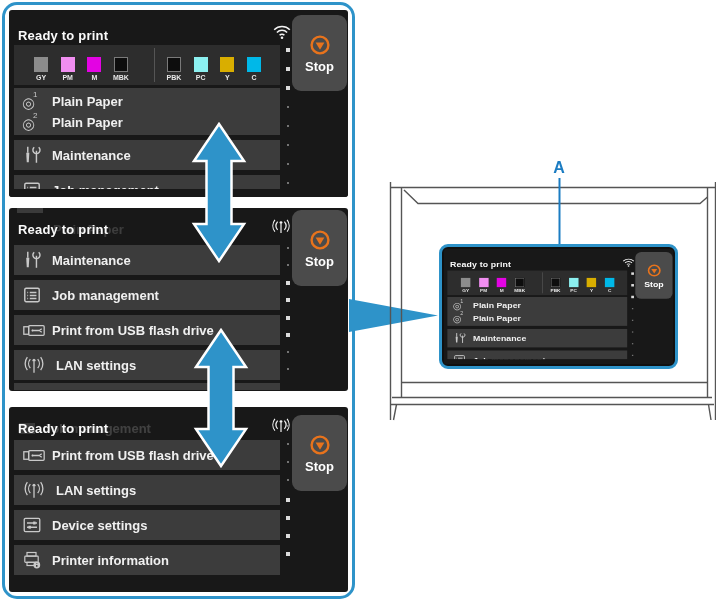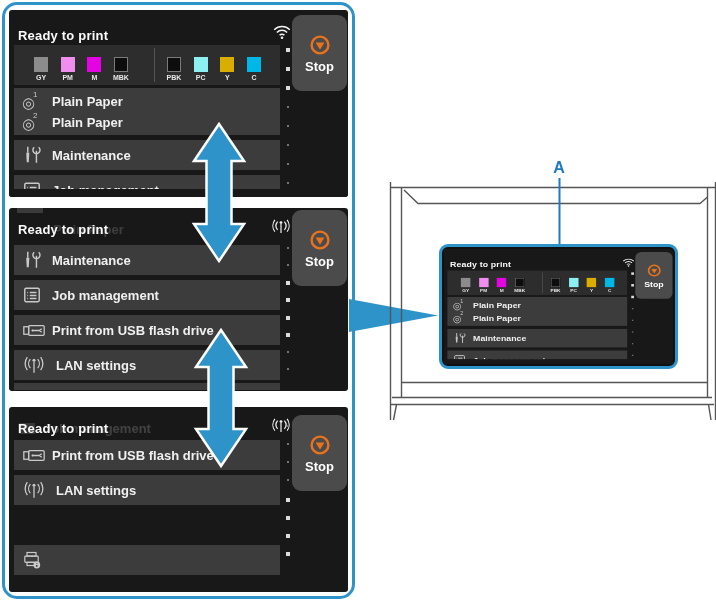--- a/index.html
+++ b/index.html
@@ -251,28 +251,39 @@
       <span class="mtxt">Print from USB flash drive</span>
     </div>
     <div class="row menu r2">
       <svg class="mico" viewBox="0 0 22 16" fill="none" stroke="#c9c9c9" stroke-width="1.2" style="width:24px">
         <circle cx="11" cy="3.6" r="1.4" fill="#c9c9c9" stroke="none"></circle>
           <path d="M11 5 v10"></path>
         <path d="M7.6 2.6 a6.5 6.5 0 0 0 0 8.3 M4.9 0.8 a9.8 9.8 0 0 0 0 11.9 M14.4 2.6 a6.5 6.5 0 0 1 0 8.3 M17.1 0.8 a9.8 9.8 0 0 1 0 11.9"></path>
       </svg>
       <span class="mtxt">LAN settings</span>
     </div>
+    <div class="row menu r3">
+      <svg class="mico" viewBox="0 0 18 18" fill="none" stroke="#c9c9c9" stroke-width="1.2">
+        <rect x="2" y="3" width="14" height="12" rx="1.2"></rect>
+        <path d="M4.5 7.2 h9"></path>
+          <rect x="10" y="5.9" width="2.2" height="2.6" fill="#c9c9c9" stroke="none"></rect>
+        <path d="M4.5 11 h9"></path>
+          <rect x="5.8" y="9.7" width="2.2" height="2.6" fill="#c9c9c9" stroke="none"></rect>
+      </svg>
+      <span class="mtxt">Device settings</span>
+    </div>
     <div class="row menu r4">
       <svg class="mico" viewBox="0 0 20 18" fill="none" stroke="#c9c9c9" stroke-width="1.2">
         <rect x="5" y="1.5" width="9" height="3.6"></rect>
           <rect x="2.8" y="5.1" width="13.4" height="6.2" rx="0.8"></rect>
         <rect x="5" y="11.3" width="9" height="3.2"></rect>
         <circle cx="14.8" cy="14" r="3.4" fill="#c9c9c9" stroke="none"></circle>
         <path d="M14.8 12.4 v0.5 M14.8 14 v1.7" stroke="#1a1a1a" stroke-width="1.2"></path>
       </svg>
+      <span class="mtxt">Printer information</span>
     </div>
     <span class="dot d" style="top:18px"></span>
     <span class="dot d" style="top:36px"></span>
     <span class="dot d" style="top:54px"></span>
     <span class="dot d" style="top:72px"></span>
     <span class="dot b" style="top:91px"></span>
     <span class="dot b" style="top:109px"></span>
     <span class="dot b" style="top:127px"></span>
     <span class="dot b" style="top:145px"></span>
     <button class="stopbtn">

